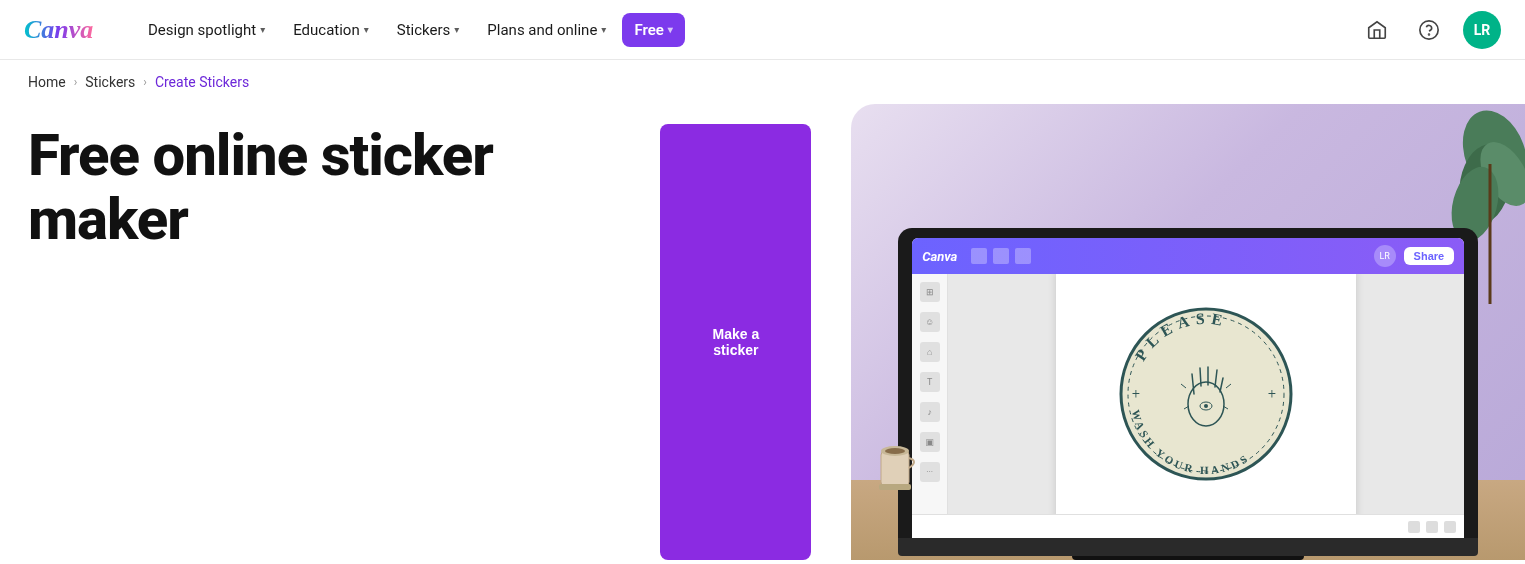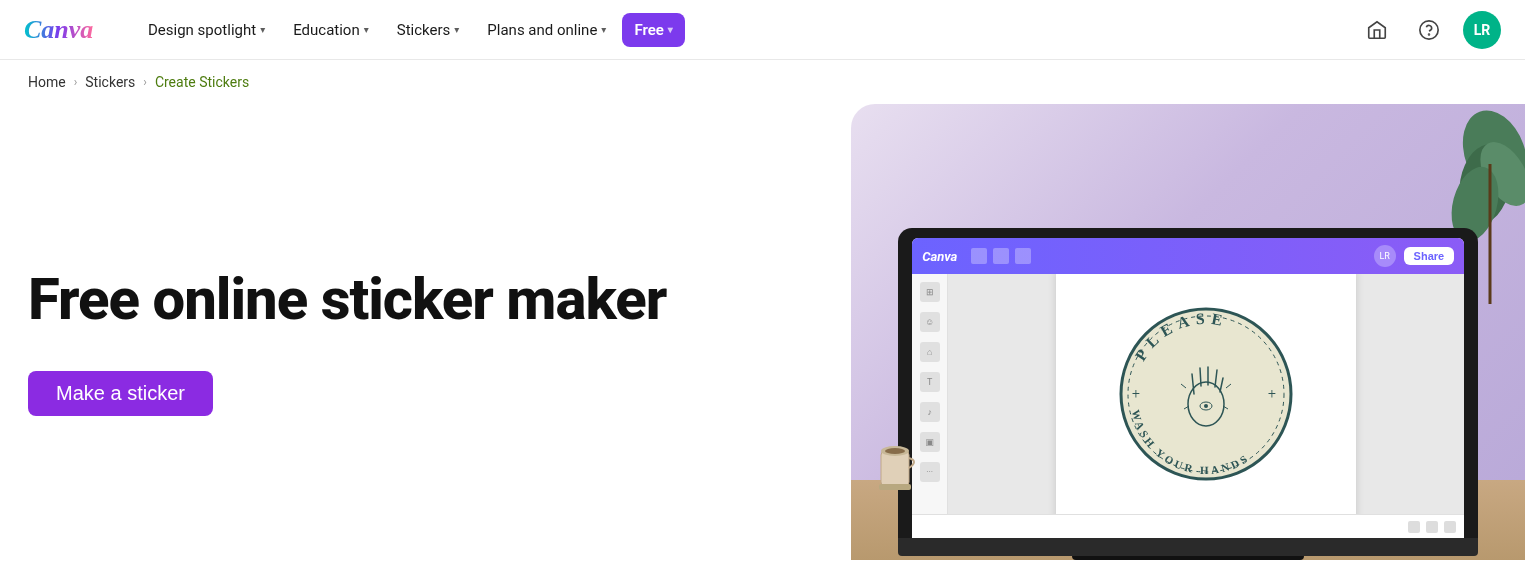--- a/index.html
+++ b/index.html
@@ -85,55 +85,55 @@
     .breadcrumb {
       display: flex;
       align-items: center;
       gap: 8px;
       padding: 14px 28px;
       font-size: 14px;
       color: #555;
     }
     .breadcrumb-sep { color: #999; font-size: 12px; }
     .breadcrumb-link { color: #333; cursor: pointer; }
-    .breadcrumb-current { color: #4d7c0f; }
+    .breadcrumb-current { color: #6d28d9; }
 
     
     .hero {
       display: flex;
       align-items: stretch;
       height: calc(564px - 60px - 48px);
       padding-left: 28px;
       overflow: hidden;
     }
     .hero-left {
       flex: 0 0 55%;
       display: flex;
-      flex-direction: column;
+      flex-direction: row;
       justify-content: center;
       padding-right: 40px;
       padding-top: 20px;
     }
     .hero-title {
       font-size: 58px;
       font-weight: 800;
       color: #111;
       line-height: 1.1;
       margin-bottom: 40px;
       letter-spacing: -1px;
     }
     .cta-button {
       display: inline-flex;
       align-items: center;
       justify-content: center;
       padding: 11px 28px;
       background: #8b2be2;
       color: #fff;
-      font-size: 20px;
-      font-weight: 400;
+      font-size: 14px;
+      font-weight: 700;
       border-radius: 8px;
       cursor: pointer;
       border: none;
       transition: background 0.15s;
       width: fit-content;
     }
 
     
     .hero-right {
       flex: 0 0 45%;

